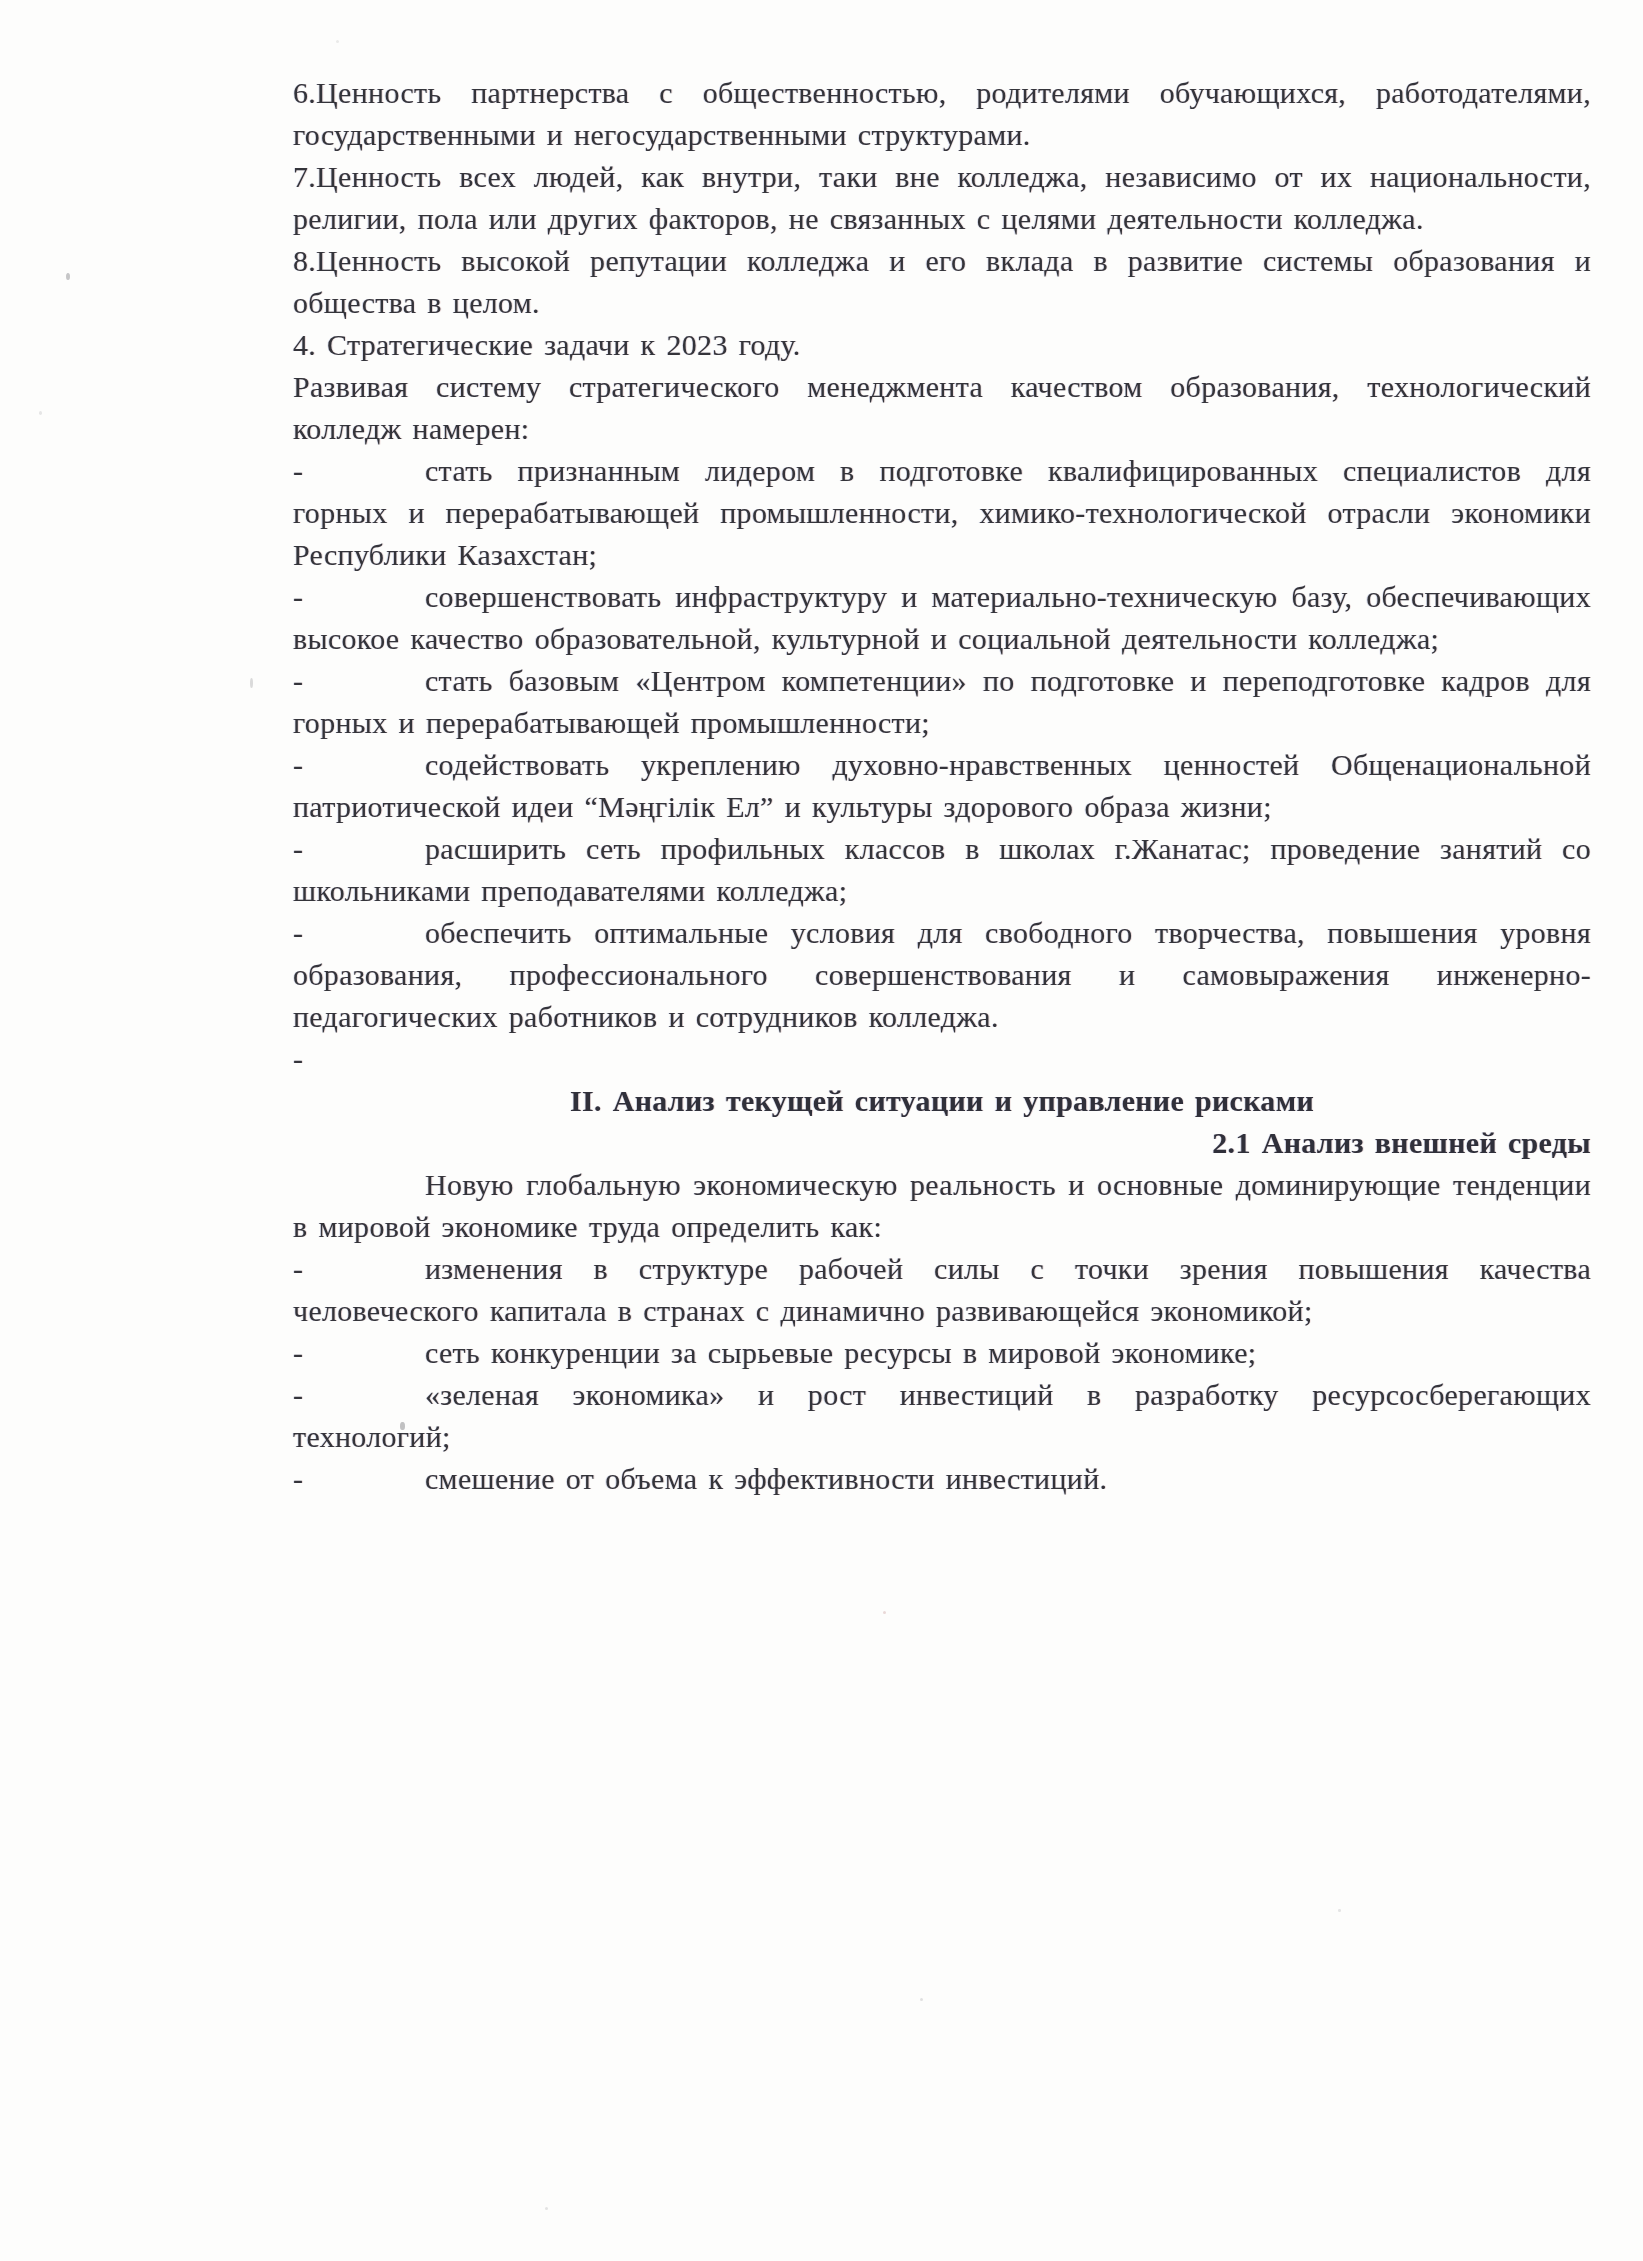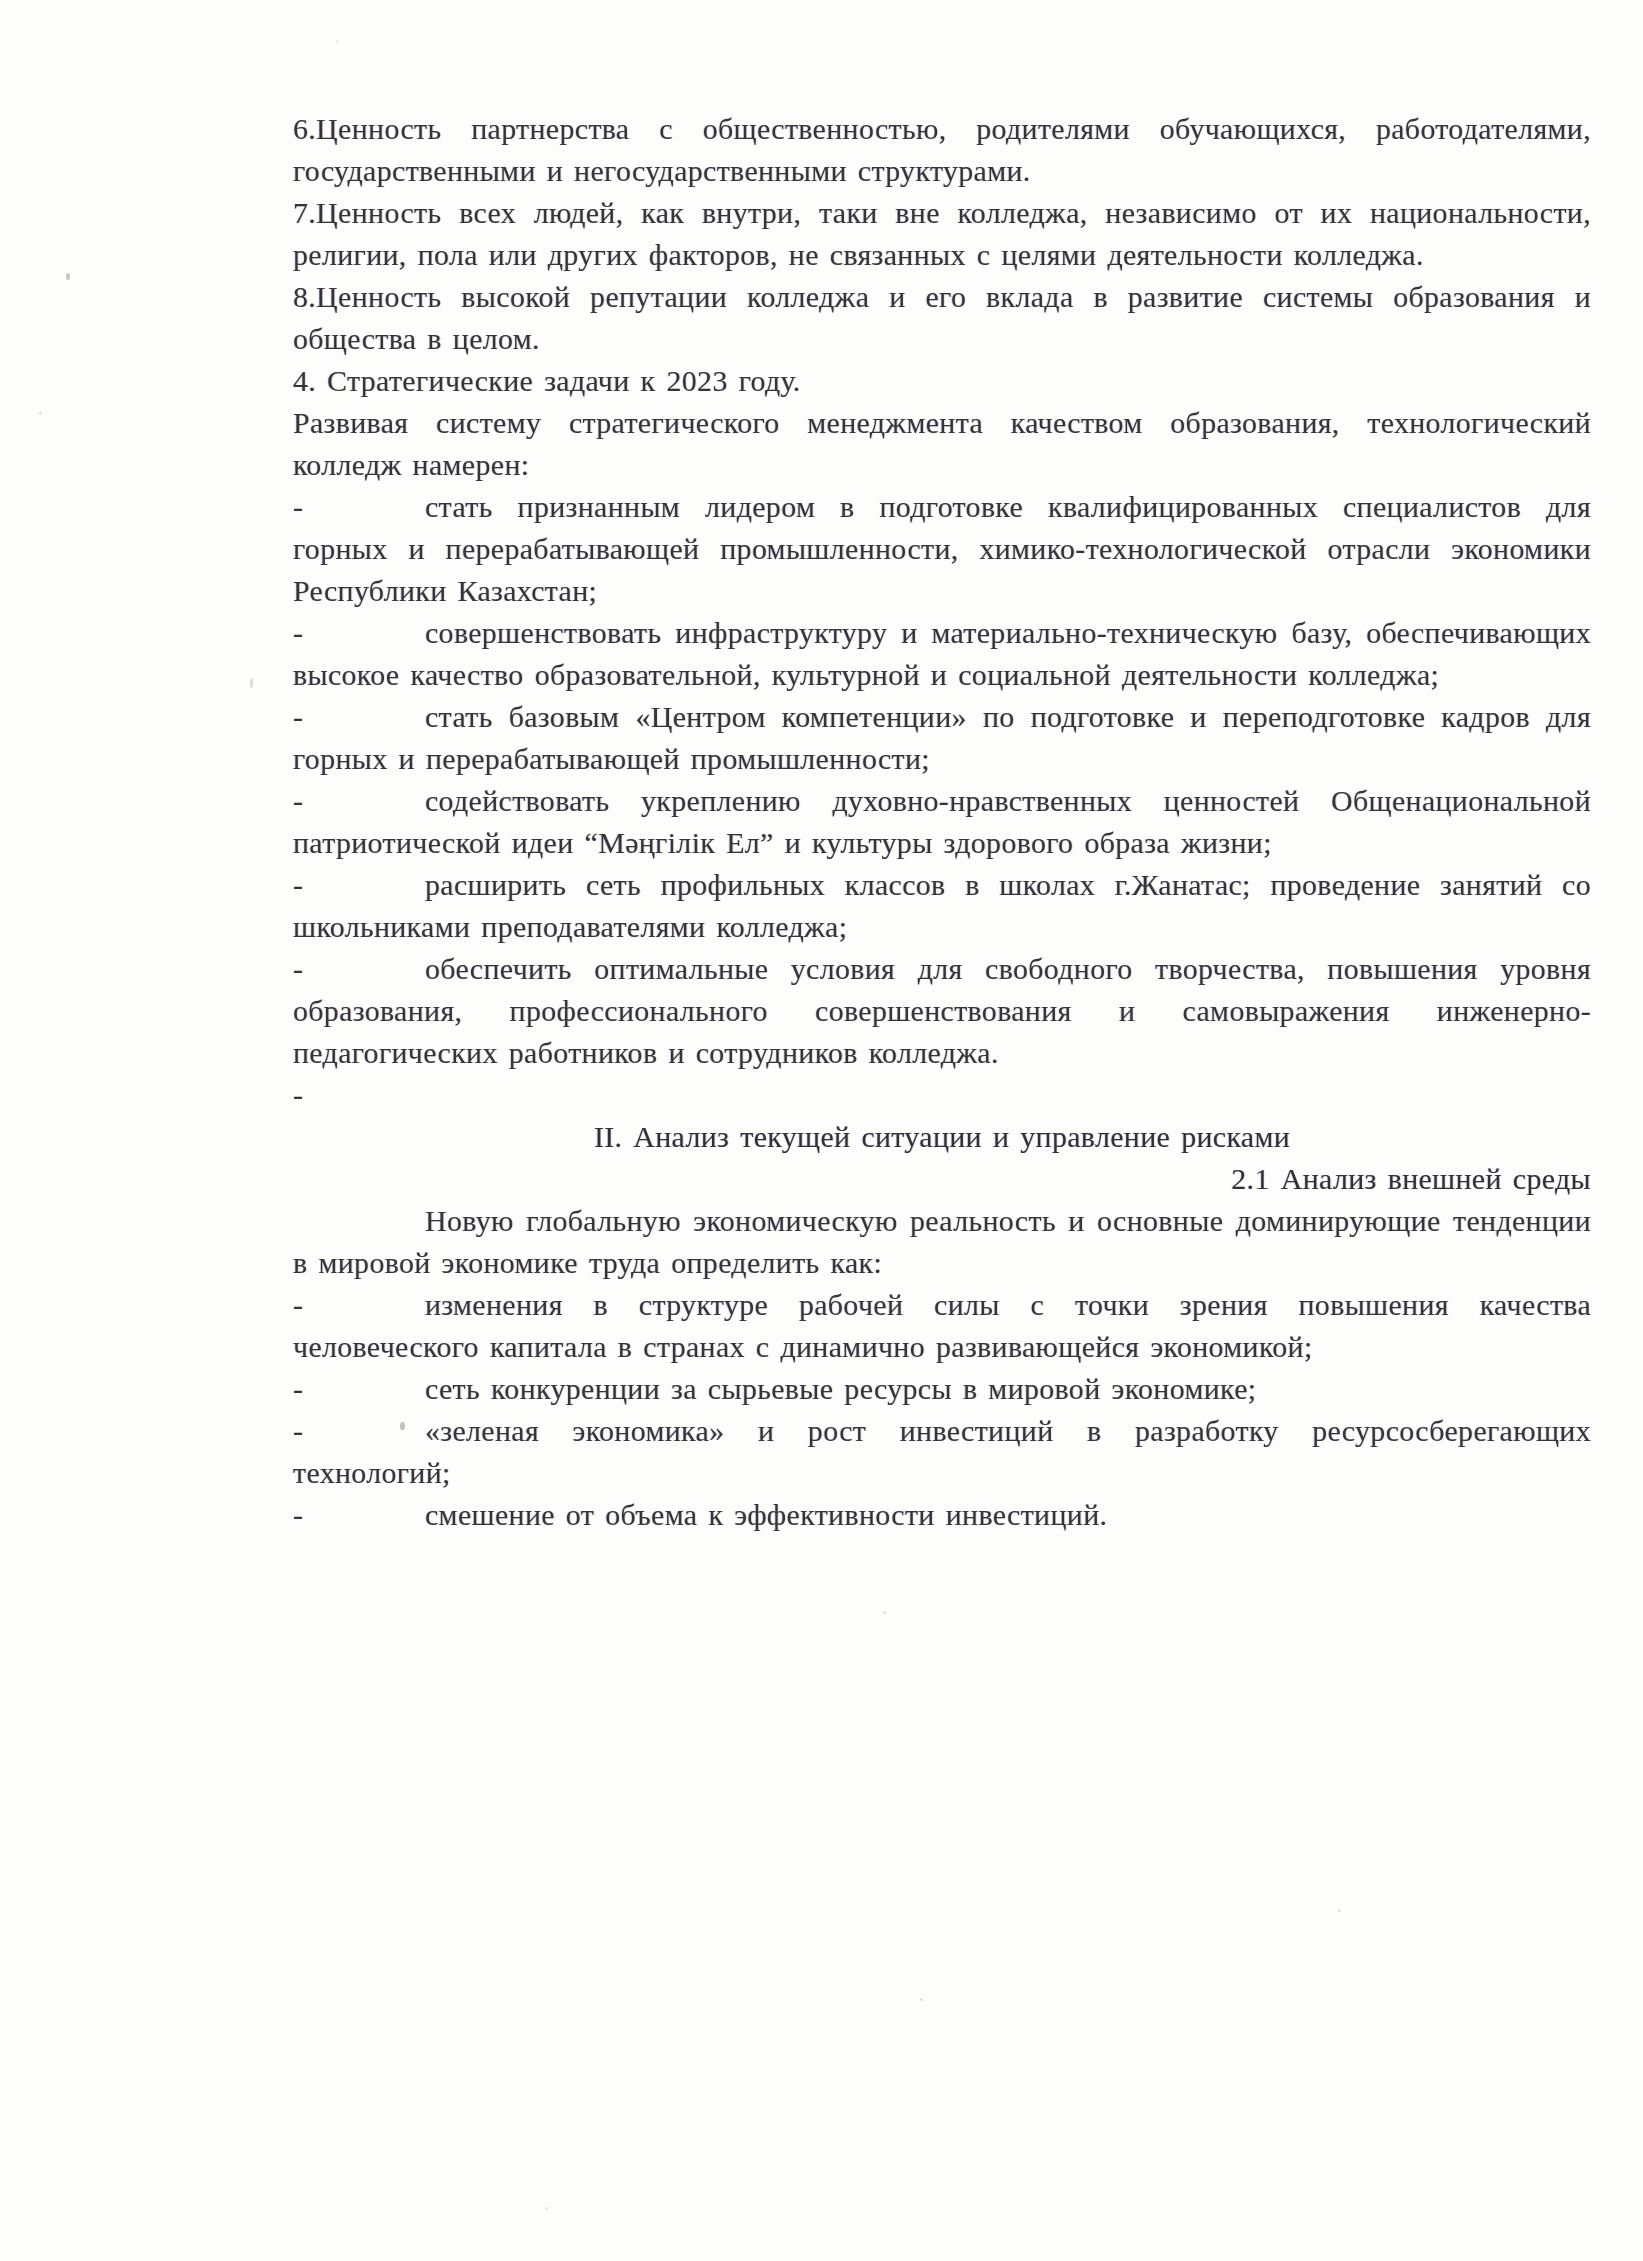--- a/index.html
+++ b/index.html
@@ -5,36 +5,36 @@
   html,body{margin:0;padding:0;}
   body{
     width:1644px;height:2261px;
     background:#fdfdfc;
     position:relative;
     overflow:hidden;
   }
   .sheet{
     position:absolute;inset:0;
     box-sizing:border-box;
-    padding:108px 53px 0 293px;
+    padding:72px 53px 0 293px;
     font-family:"Liberation Serif","DejaVu Serif",serif;
     font-size:30px;
     line-height:42px;
     color:#34343a;
     text-align:justify;
     letter-spacing:0.3px;
     word-spacing:3.2px;
     text-shadow:0.9px 0.4px 0 rgba(150,55,55,0.16), -0.8px -0.3px 0 rgba(55,80,165,0.20);
     filter:blur(0.2px);
   }
   .sheet p{margin:0;padding:0;}
   .bold-head{font-weight:400;}
   .center-head{
     text-align:center;
-    font-weight:400;
+    font-weight:700;
     font-size:30px;
     color:#30303a;
   }
   .h-main{margin-top:18px;}
   .h-sub{margin-top:42px;text-align:right;}
   .para-indent{margin-top:44px;text-indent:132px;}
   .marker{display:inline-block;width:132px;}
   .speck{
     position:absolute;
     background:#5f5f63;

